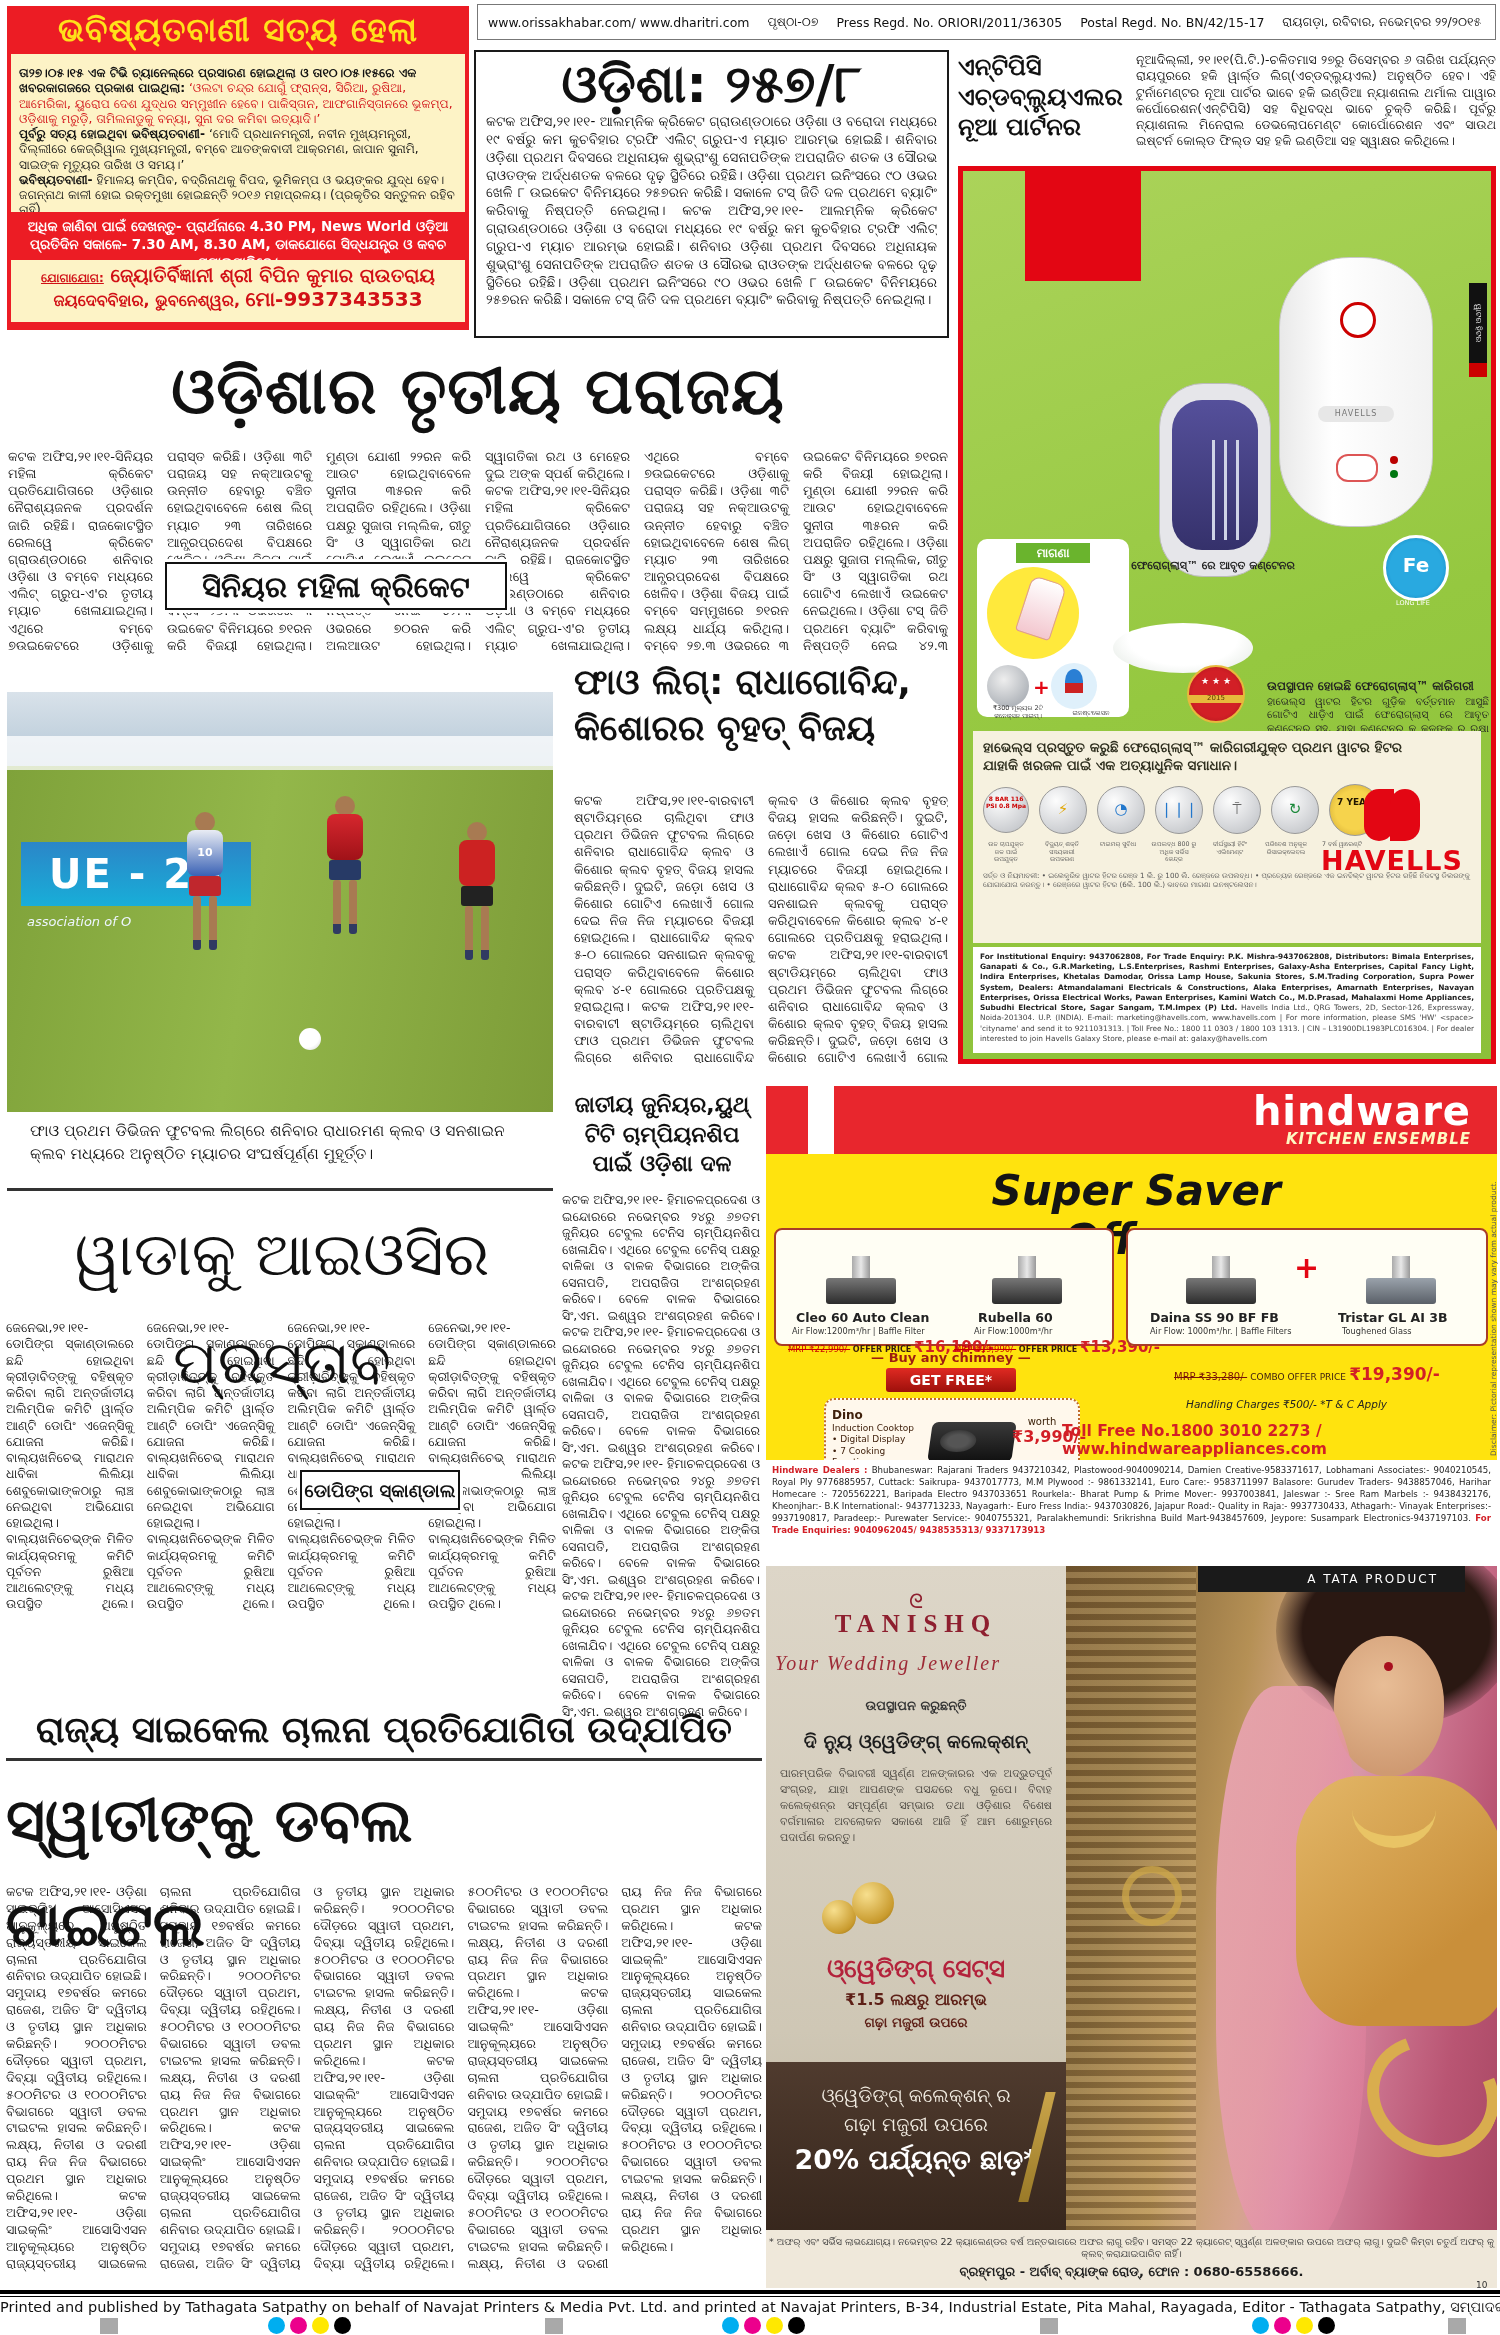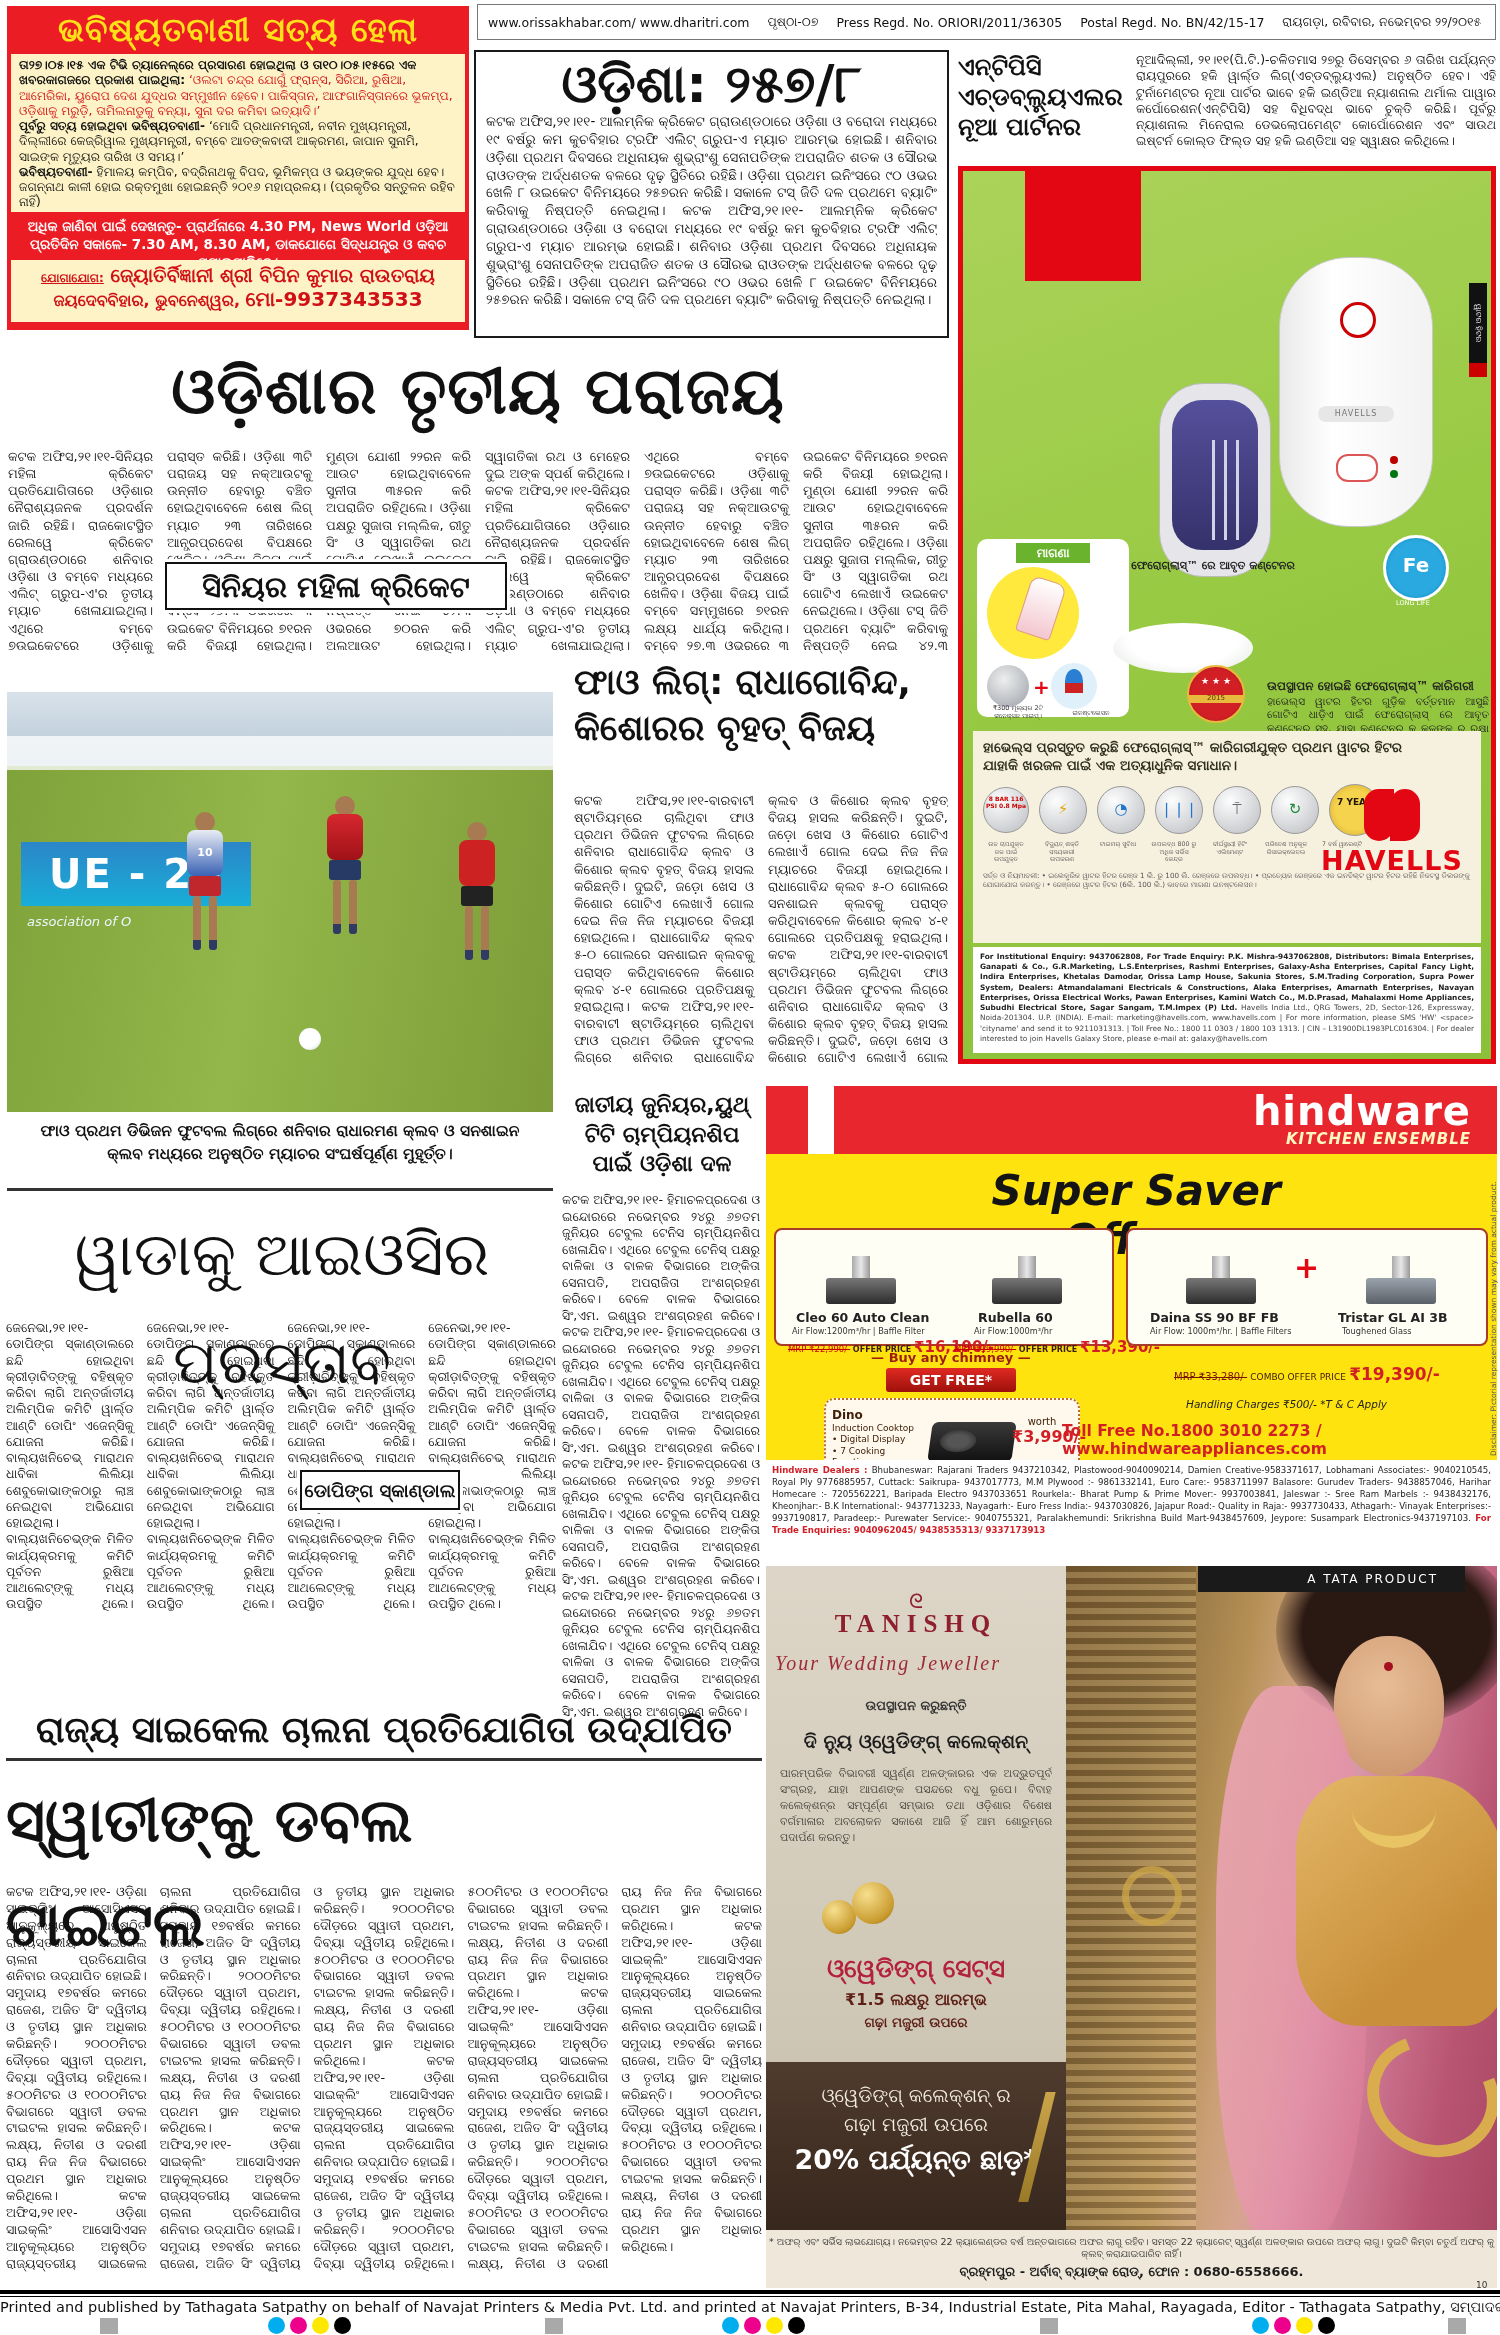--- a/index.html
+++ b/index.html
@@ -5,21 +5,21 @@
   html,body{margin:0;padding:0;background:#888}
   #page{position:relative;width:1500px;height:2335px;background:#fff;overflow:hidden;
         font-family:"DejaVu Sans",sans-serif;color:#111}
   .abs{position:absolute}
   .clip{overflow:hidden}
   .bold{font-weight:700}
 
   
   #astro{left:7px;top:6px;width:462px;height:324px;background:#ec1c24;padding:0;box-sizing:border-box}
   #astro .title{height:48px;line-height:48px;text-align:center;color:#ffe11a;font-weight:700;font-size:33px;letter-spacing:1px}
-  #astro .body{background:#fdf3c6;margin:0 4px;padding:4px 8px;height:158px;box-sizing:border-box;font-size:12.2px;line-height:1.25;overflow:hidden}
+  #astro .body{background:#fdf3c6;margin:0 4px;padding:12px 8px;height:158px;box-sizing:border-box;font-size:12.2px;line-height:1.25;overflow:hidden}
   #astro .body .rd{color:#d11016}
   #astro .strip{background:#ec1c24;color:#fff;font-size:13.5px;line-height:1.35;font-weight:700;text-align:center;padding:5px 10px;height:48px;box-sizing:border-box;overflow:hidden}
   #astro .contact{background:#fdf3c6;margin:0 4px 4px 4px;height:62px;box-sizing:border-box;text-align:center;padding-top:4px;overflow:hidden}
   #astro .contact .l1{color:#d11016;font-weight:700;font-size:19px}
   #astro .contact .lbl{color:#d11016;font-size:12px;text-decoration:underline}
   #astro .contact .l2{color:#d11016;font-weight:700;font-size:16px}
   #astro .contact .ph{font-size:20px}
 
   
   #masthead{left:477px;top:4px;width:1019px;height:36px;border:1px solid #777;box-sizing:border-box;
@@ -52,21 +52,21 @@
      background:linear-gradient(180deg,#2b86c8,#18aed8);color:#fff;font-size:40px;font-weight:700;text-align:center;line-height:64px;letter-spacing:2px}
   #photo .assoc{position:absolute;left:20px;top:222px;color:#eef6ff;font-size:13px;font-style:italic}
   .player{position:absolute}
   .player .head{width:20px;height:20px;border-radius:50%;background:#a87a52;margin:0 auto}
   .player .torso{width:36px;height:46px;border-radius:8px;margin:-2px auto 0;color:#fff;font-size:11px;text-align:center;line-height:46px;font-weight:700}
   .player .shorts{width:32px;height:20px;margin:0 auto;border-radius:3px}
   .player .legs{display:flex;justify-content:center;gap:8px}
   .player .legs i{display:block;width:8px;height:44px;background:#a87a52;border-radius:3px;border-bottom:10px solid #303a62}
   #ball{position:absolute;left:292px;top:336px;width:22px;height:22px;border-radius:50%;
         background:radial-gradient(circle at 35% 30%,#fff 60%,#cfcfcf 100%)}
-  #caption{left:30px;top:1120px;width:500px;height:58px;font-size:15.5px;font-weight:700;text-align:center;line-height:1.5}
+  #caption{left:30px;top:1120px;width:500px;height:58px;font-size:15.5px;font-weight:400;line-height:1.5}
   .rule{background:#333}
 
   
   #faoHl{left:574px;top:660px;width:376px;height:122px;font-size:35px;font-weight:700;line-height:1.3}
   #faoBd{left:574px;top:792px;width:374px;height:288px;column-count:2;column-gap:14px;font-size:13px;line-height:1.32;text-align:justify}
 
   
   #ttHl{left:562px;top:1090px;width:200px;height:96px;font-size:22px;font-weight:700;text-align:center;line-height:1.35}
   #ttBd{left:562px;top:1192px;width:198px;height:534px;font-size:12.5px;line-height:1.32;text-align:justify}
 

